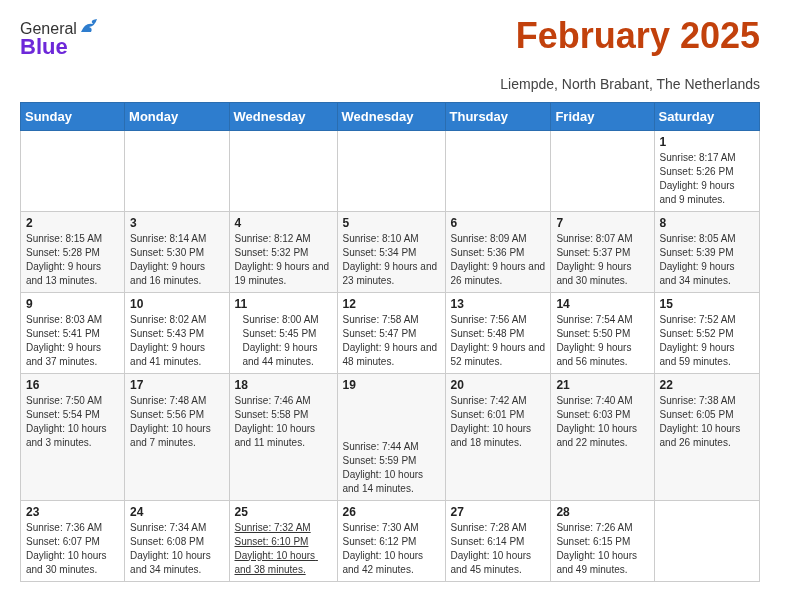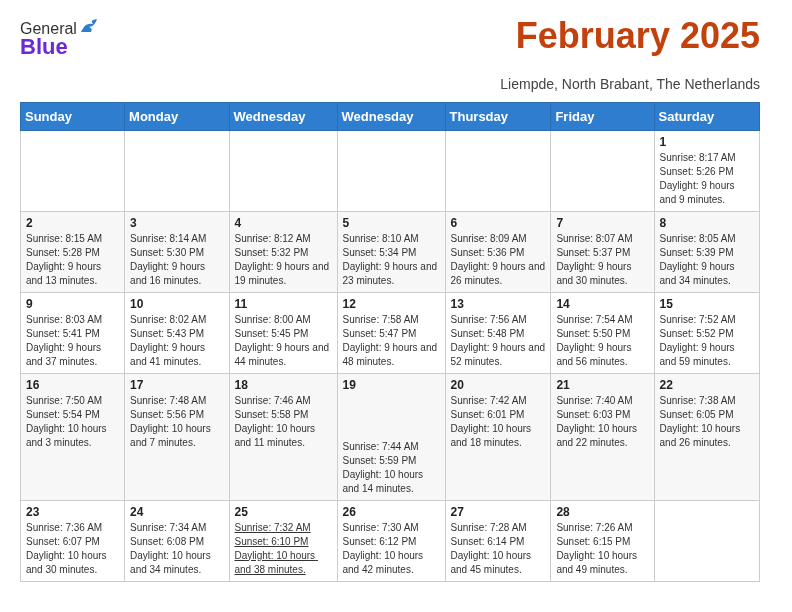--- a/index.html
+++ b/index.html
@@ -183,21 +183,21 @@
 Daylight: 9 hours and 37 minutes.</div>
           </td>
           <td>
             <span class="day-number">10</span>
             <div class="day-info" style="white-space: pre-wrap;">Sunrise: 8:02 AM
 Sunset: 5:43 PM
 Daylight: 9 hours and 41 minutes.</div>
           </td>
           <td>
             <span class="day-number">11</span>
-            <div class="day-info" style="white-space: pre-wrap;">Sunrise: 8:00 AM
+            <div class="day-info" style="white-space: pre-wrap; margin-left: 8px;">Sunrise: 8:00 AM
 Sunset: 5:45 PM
 Daylight: 9 hours and 44 minutes.</div>
           </td>
           <td>
             <span class="day-number">12</span>
             <div class="day-info" style="white-space: pre-wrap;">Sunrise: 7:58 AM
 Sunset: 5:47 PM
 Daylight: 9 hours and 48 minutes.</div>
           </td>
           <td>

